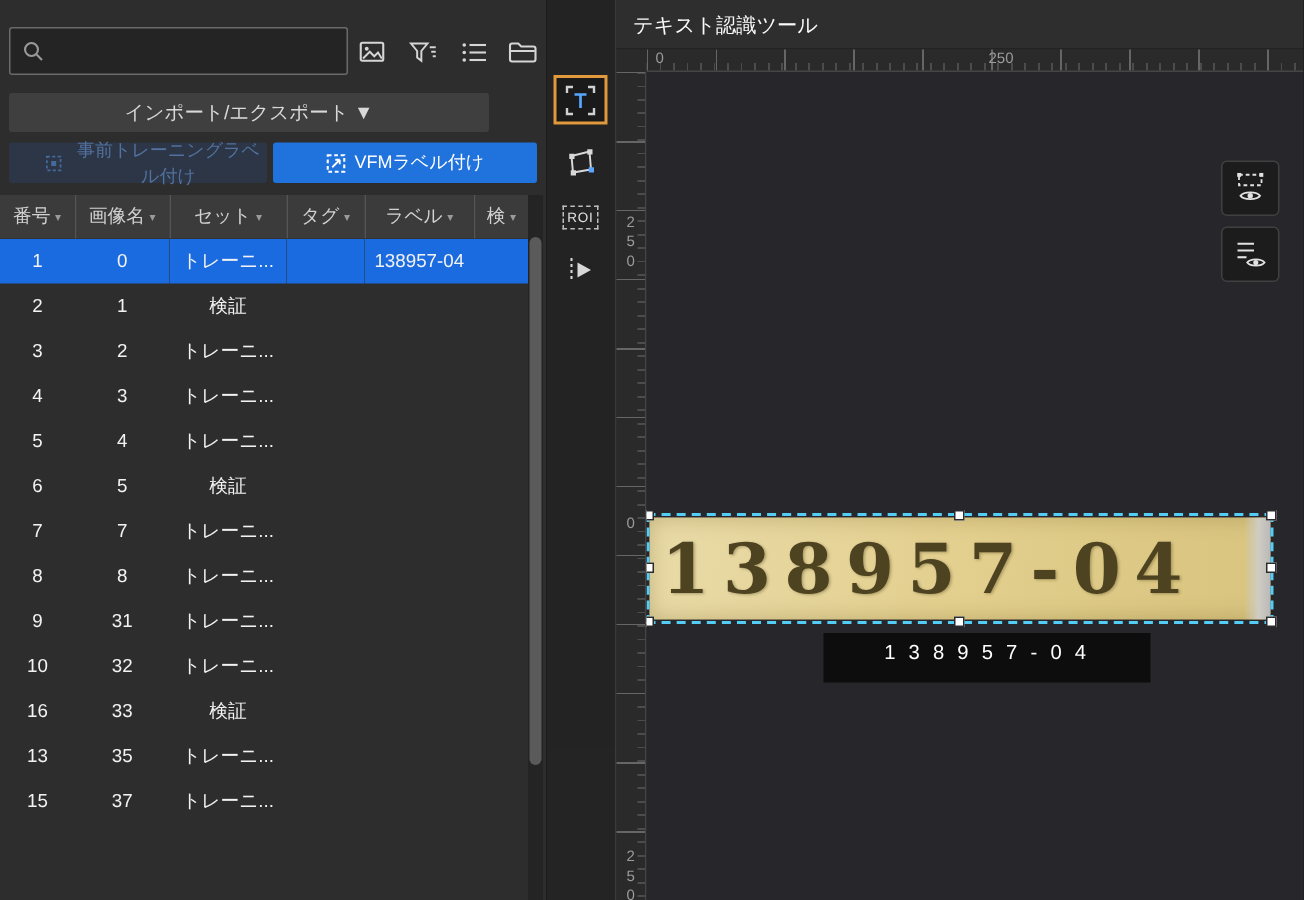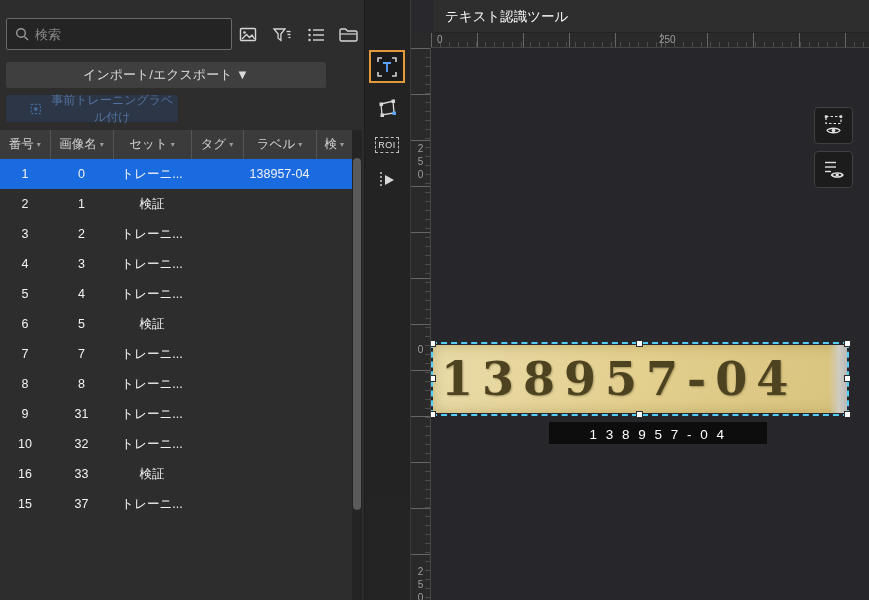--- a/index.html
+++ b/index.html
@@ -61,21 +61,21 @@
     position:absolute; left:4px; width:36px; height:33px;
     background:transparent; border:none; display:flex; align-items:center; justify-content:center; cursor:pointer;
   }
   .tool.selected { border:2px solid #e0993c; background:#1a1a1a; }
   .tool-1 { top:50px; } .tool-2 { top:91px; } .tool-3 { top:128px; } .tool-4 { top:163px; }
   .roi-box {
     font-size:9px; color:#e0e0e0; border:1px dashed #bdbdbd; padding:2px 2px; letter-spacing:0.5px;
   }
 
   
-  .canvas-panel { position:absolute; left:410px; top:0; width:459px; height:600px; background:#29292d; border-left:1px solid #3a3a3a;padding-left:23px; }
+  .canvas-panel { position:absolute; left:410px; top:0; width:459px; height:600px; background:#29292d; border-left:1px solid #3a3a3a; }
   .canvas-title {
     height:33px; line-height:33px; padding-left:11px; background:#2e2e2e;
     font-size:13.5px; color:#fafafa; border-bottom:1px solid #232323;
   }
   .ruler-corner { position:absolute; left:0; top:33px; width:20px; height:15px; background:#2a2a2a; }
   .ruler-h {
     position:absolute; left:20px; top:33px; width:439px; height:15px; background:#2a2a2a;
     border-bottom:1px solid #454545;
     background-image:
       repeating-linear-gradient(90deg,#666666 0 1px,transparent 1px 46px),
@@ -120,21 +120,21 @@
     background:linear-gradient(90deg,rgba(205,198,168,0),#cfccc2 55%,#b9b9b9);
   }
 
   .selection { position:absolute; left:0; top:294px; width:418px; height:74px; border:2px dashed #53cdf5; }
   .handle { position:absolute; width:7px; height:7px; background:#ffffff; border:1px solid #2b2b2b; }
   .h-tl { left:-4px; top:-4px; }   .h-tc { left:calc(50% - 4px); top:-4px; }   .h-tr { right:-4px; top:-4px; }
   .h-ml { left:-4px; top:calc(50% - 4px); }                                    .h-mr { right:-4px; top:calc(50% - 4px); }
   .h-bl { left:-4px; bottom:-4px; } .h-bc { left:calc(50% - 4px); bottom:-4px; } .h-br { right:-4px; bottom:-4px; }
 
   .ocr-tooltip {
-    position:absolute; left:118px; top:374px; width:218px; height:22px;
+    position:absolute; left:118px; top:374px; width:218px; height:33px;
     background:#0d0d0d; color:#ffffff; font-size:13.5px; letter-spacing:2.5px;
     text-align:center; line-height:25px;
   }
 
   .float-btn {
     position:absolute; left:383px; width:39px; height:37px;
     background:#1c1c1c; border:1px solid #404040; border-radius:4px;
     display:flex; align-items:center; justify-content:center; cursor:pointer;
   }
   .fb-1 { top:59px; } .fb-2 { top:103px; }
@@ -144,21 +144,20 @@
 
 <div class="app">
 
   <aside class="left-panel">
 
     <div class="search-box">
       <svg width="14" height="14" viewBox="0 0 14 14">
         <circle cx="6" cy="6" r="4.3" fill="none" stroke="#9a9a9a" stroke-width="1.4"></circle>
         <line x1="9.4" y1="9.4" x2="13" y2="13" stroke="#9a9a9a" stroke-width="1.4"></line>
       </svg>
-      <input type="text" placeholder="検索" style="">
     </div>
 
     <div class="panel-icons">
       <button class="icon-btn">
         <svg width="20" height="18" viewBox="0 0 20 18">
           <rect x="1.5" y="2.5" width="15" height="12" rx="1" fill="none" stroke="#d6d6d6" stroke-width="1.4"></rect>
           <circle cx="5.5" cy="6.5" r="1.3" fill="#d6d6d6"></circle>
           <path d="M3 13 L7.5 8.5 L10.5 11.5 L13 9 L15.5 13" fill="none" stroke="#d6d6d6" stroke-width="1.3"></path>
         </svg>
       </button>
@@ -190,20 +189,27 @@
 
     <button class="import-export">インポート/エクスポート ▼</button>
 
     <div class="label-buttons">
       <button class="btn-pretrain">
         <svg width="14" height="14" viewBox="0 0 14 14">
           <rect x="1.5" y="1.5" width="11" height="11" fill="none" stroke="#44699c" stroke-width="1.4" stroke-dasharray="2.5 1.8"></rect>
           <rect x="5" y="5" width="4" height="4" fill="#44699c"></rect>
         </svg>
         <span>事前トレーニングラベル付け</span>
+      </button>
+      <button class="btn-vfm">
+        <svg width="14" height="14" viewBox="0 0 14 14">
+          <rect x="1.5" y="1.5" width="11" height="11" fill="none" stroke="#ffffff" stroke-width="1.4" stroke-dasharray="2.5 1.8"></rect>
+          <path d="M4.5 9.5 L9.5 4.5 M9.5 4.5 H6.5 M9.5 4.5 V7.5" fill="none" stroke="#ffffff" stroke-width="1.2"></path>
+        </svg>
+        <span>VFMラベル付け</span>
       </button>
     </div>
 
     <div class="table-wrap">
       <table>
         <colgroup>
           <col style="width:50px">
             <col style="width:63px">
             <col style="width:78px">
           <col style="width:52px">
@@ -298,20 +304,28 @@
               <td>32</td>
               <td>トレーニ...</td>
               <td></td>
               <td></td>
               <td></td>
             </tr>
             <tr>
               <td>16</td>
               <td>33</td>
               <td>検証</td>
+              <td></td>
+              <td></td>
+              <td></td>
+            </tr>
+            <tr>
+              <td>13</td>
+              <td>35</td>
+              <td>トレーニ...</td>
               <td></td>
               <td></td>
               <td></td>
             </tr>
             <tr>
               <td>15</td>
               <td>37</td>
               <td>トレーニ...</td>
               <td></td>
               <td></td>

